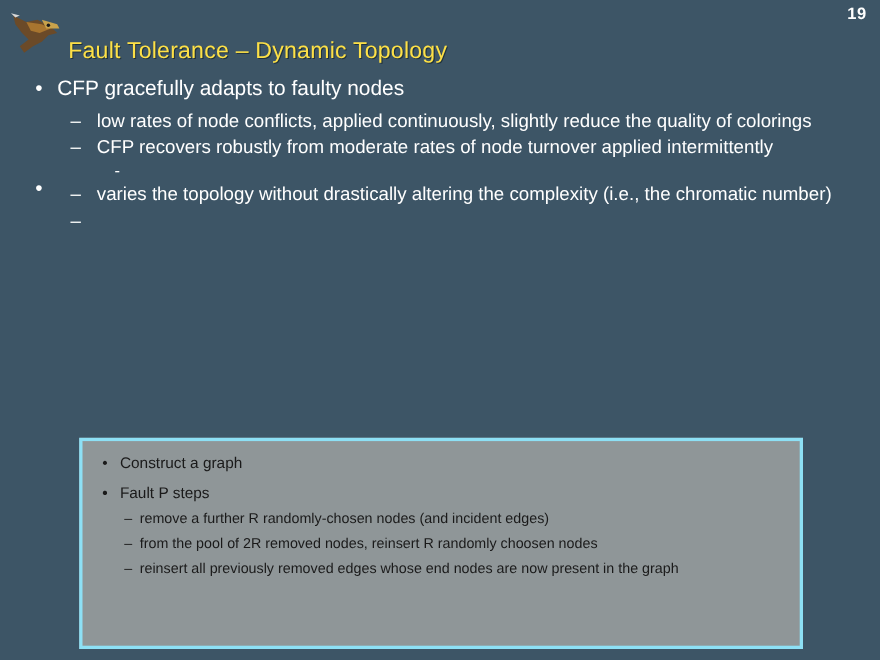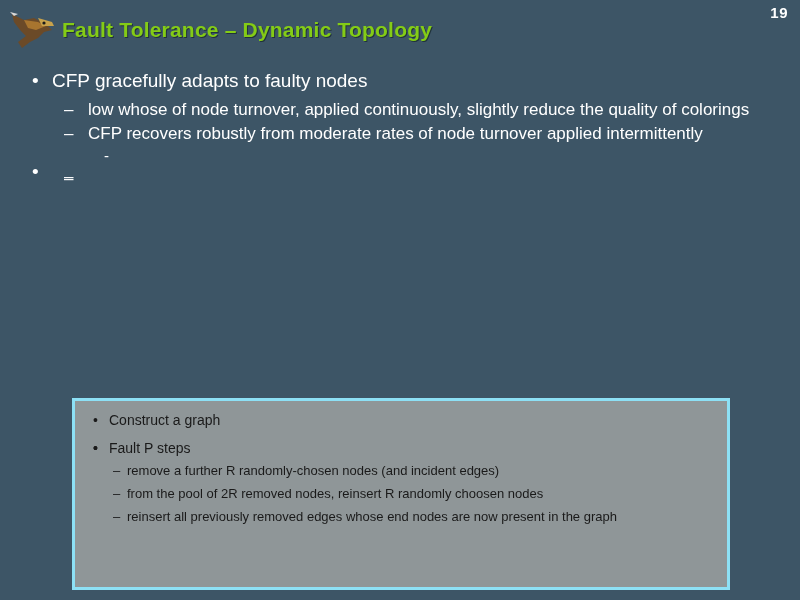--- a/index.html
+++ b/index.html
@@ -31,24 +31,24 @@
   .title-bar {
     position: absolute;
     top: 14px;
     left: 0;
     width: 800px;
     height: 38px;
   }
   .title-text {
     position: absolute;
     left: 62px;
-    top: 4px;
-    color: #84cc16;
+    top: 21px;
+    color: #fde047;
     font-size: 21px;
-    font-weight: bold;
+    font-weight: normal;
     letter-spacing: 0.2px;
     text-shadow: 1px 1px 0 #20323c;
   }
   .logo {
     position: absolute;
     left: 8px;
     top: 8px;
     width: 48px;
     height: 46px;
   }
@@ -173,40 +173,41 @@
 
   <div class="content">
 
     <div class="lvl1">
       <span class="bullet">•</span>
       <span>CFP gracefully adapts to faulty nodes</span>
     </div>
 
     <div class="lvl2">
       <span class="bullet">–</span>
-      <span>low whose of node turnover, applied continuously, slightly reduce the quality of colorings</span>
+      <span>low rates of node conflicts, applied continuously, slightly reduce the quality of colorings</span>
     </div>
 
     <div class="lvl2">
       <span class="bullet">–</span>
       <span>CFP recovers robustly from moderate rates of node turnover applied intermittently</span>
     </div>
 
     <div class="lvl3">
       <span class="bullet">-</span>
     </div>
 
     <div class="gap"></div>
 
     <div class="lvl1">
       <span class="bullet">•</span>
     </div>
 
     <div class="lvl2">
       <span class="bullet">–</span>
+      <span>varies the topology without drastically altering the complexity (i.e., the chromatic number)</span>
     </div>
 
     <div class="lvl2">
       <span class="bullet">–</span>
     </div>
 
   </div>
 
   <div class="box">
 

